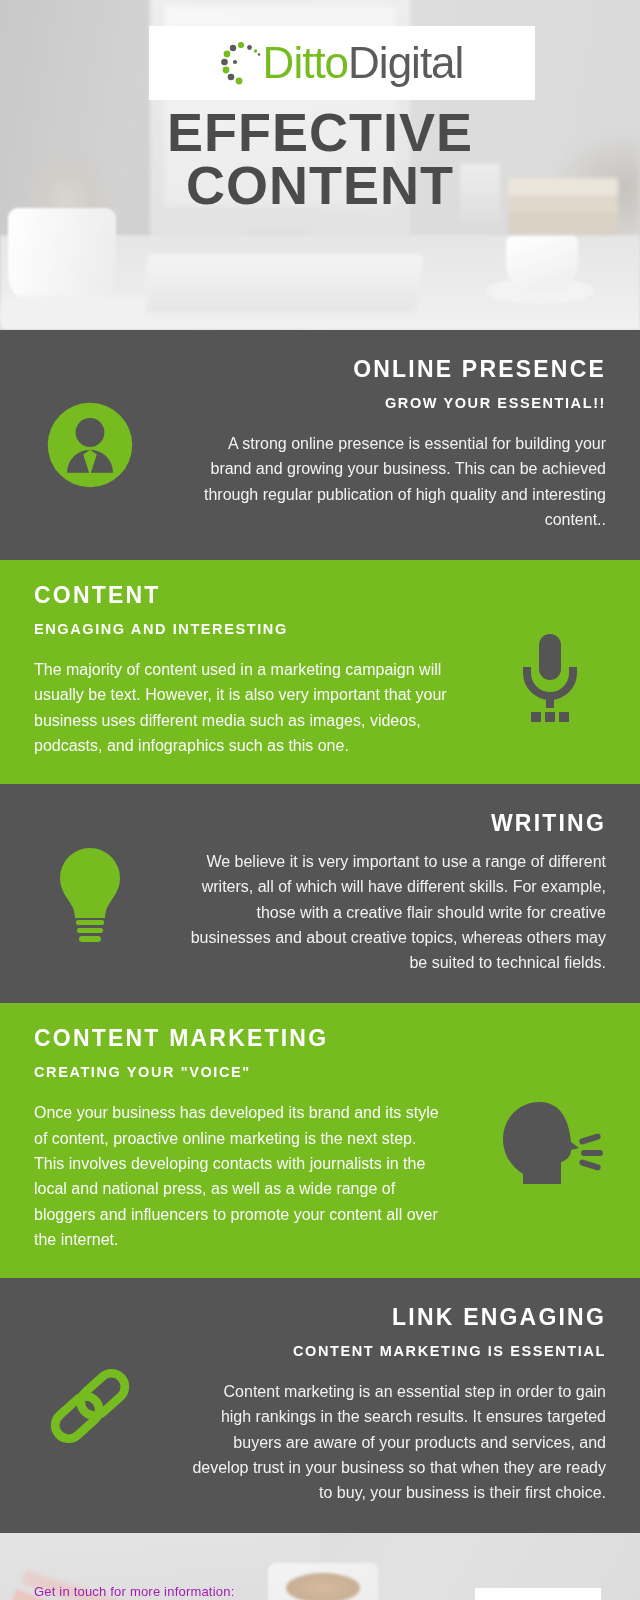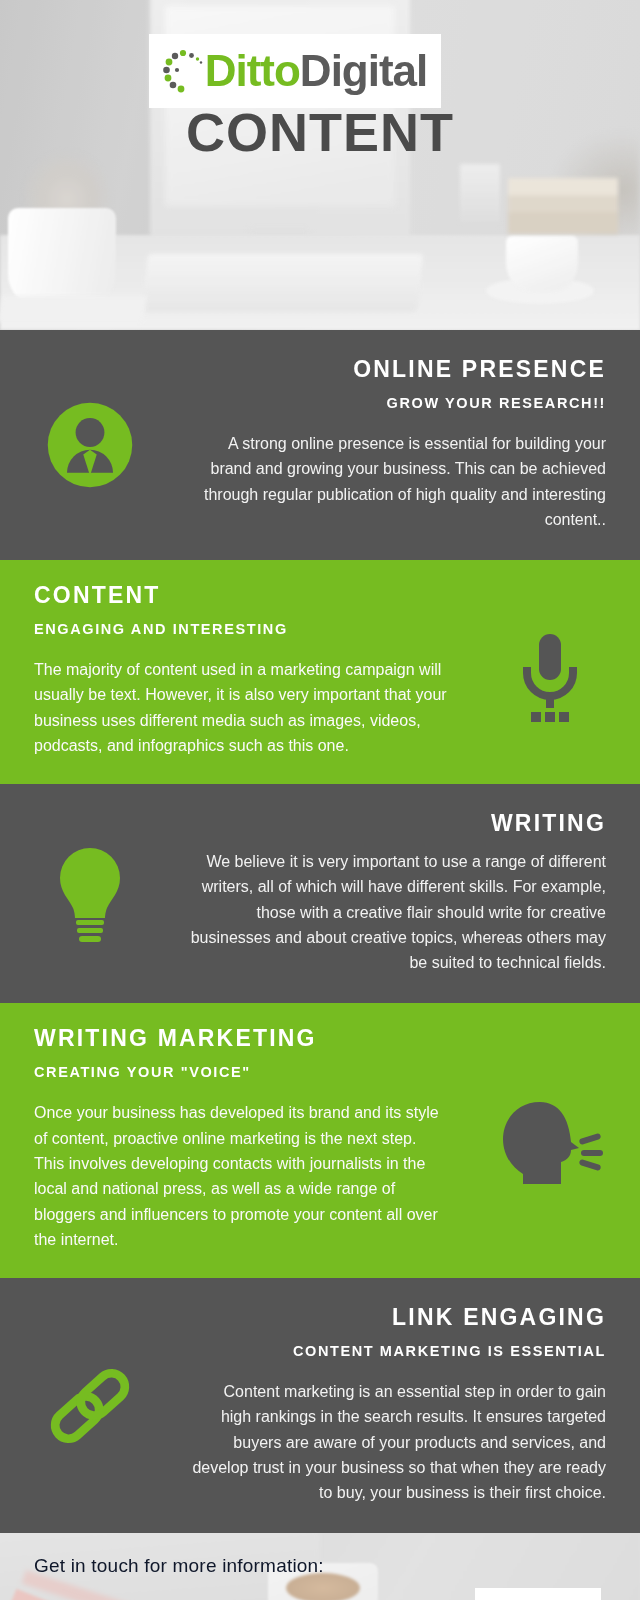--- a/index.html
+++ b/index.html
@@ -79,24 +79,23 @@
     filter:blur(2px);
   }
   .hdr-bg .leaf {
     position:absolute; right:0px; top:130px; width:90px; height:120px;
     background:radial-gradient(ellipse at 80% 50%, #b6b2ab 0%, rgba(182,178,171,0) 70%);
     filter:blur(3px);
   }
   .hdr-veil { position:absolute; inset:0; background:rgba(255,255,255,.22); }
 
   .logo-box {
-    position:absolute; left:149px; top:34px; width:292px; height:74px;
+    position:absolute; left:149px; top:26px; width:386px; height:74px;
     background:#fff; display:flex; align-items:center; justify-content:center;
     z-index:5;
-    font-weight:bold;
   }
   .logo-inner { display:flex; align-items:center; }
   .logo-dots { width:40px; height:46px; margin-right:2px; }
   .logo-word { font-size:44px; line-height:1; letter-spacing:-1px; }
   .logo-word .g { color:#76bc21; }
   .logo-word .d { color:#5b5b5b; }
 
   .hero-title {
     position:absolute; left:0; right:0; top:106px;
     text-align:center; z-index:5;
@@ -157,21 +156,21 @@
     background:radial-gradient(ellipse,#c08a52,#9d6a37);
     border-radius:50%; filter:blur(1.4px);
   }
   .ftr-bg .f-saucer {
     position:absolute; left:238px; top:92px; width:176px; height:68px;
     background:#f4f4f4; border-radius:50%; filter:blur(1.2px);
   }
   .ftr-veil { position:absolute; inset:0; background:rgba(233,233,233,.5); }
 
   .ftr-lines { position:absolute; left:34px; top:22px; z-index:4; }
-  .ftr-line { font-size:19px; color:#0f172a; margin-bottom:28px; letter-spacing:.2px; }
+  .ftr-line { font-size:13px; color:#a21caf; margin-bottom:28px; letter-spacing:.2px;margin-top:29px; }
 
   .ftr-logo {
     position:absolute; left:475px; top:55px; width:126px; height:124px;
     background:#fff; z-index:4;
   }
 
   
   .ic { display:block; }
 </style>
 </head>
@@ -213,36 +212,37 @@
           <circle cx="18" cy="41" r="3.4" fill="#76bc21"></circle>
           <circle cx="14" cy="22" r="2.1" fill="#5b5b5b"></circle>
         </svg>
         <div class="logo-word">
           <span class="g">Ditto</span><span class="d">Digital</span>
         </div>
       </div>
     </div>
 
     <div class="hero-title">
+      <span>EFFECTIVE</span>
       <span>CONTENT</span>
     </div>
   </div>
 
   <div class="section sec-dark sec-right">
     <div class="sec-icon">
       <svg width="96" height="96" viewBox="0 0 100 100" class="ic">
         <circle cx="50" cy="50" r="44" fill="#76bc21"></circle>
         <circle cx="50" cy="37" r="15" fill="#555555"></circle>
         <path d="M26 79 a24 24 0 0 1 48 0 z" fill="#555555"></path>
         <path d="M50 55 l7 5 -7 22 -7 -22 z" fill="#76bc21"></path>
       </svg>
     </div>
     <div class="sec-body">
       <div class="sec-title">ONLINE PRESENCE</div>
-      <div class="sec-sub">GROW YOUR RESEARCH!!</div>
+      <div class="sec-sub">GROW YOUR ESSENTIAL!!</div>
       <div class="sec-text">A strong online presence is essential for building your brand and growing your business. This can be achieved through regular publication of high quality and interesting content..</div>
     </div>
   </div>
 
   <div class="section sec-green sec-left">
     <div class="sec-body">
       <div class="sec-title">CONTENT</div>
       <div class="sec-sub">ENGAGING AND INTERESTING</div>
       <div class="sec-text">The majority of content used in a marketing campaign will usually be text. However, it is also very important that your business uses different media such as images, videos, podcasts, and infographics such as this one.</div>
     </div>
@@ -268,21 +268,21 @@
       </svg>
     </div>
     <div class="sec-body">
       <div class="sec-title">WRITING</div>
       <div class="sec-text">We believe it is very important to use a range of different writers, all of which will have different skills. For example, those with a creative flair should write for creative businesses and about creative topics, whereas others may be suited to technical fields.</div>
     </div>
   </div>
 
   <div class="section sec-green sec-left">
     <div class="sec-body">
-      <div class="sec-title">WRITING MARKETING</div>
+      <div class="sec-title">CONTENT MARKETING</div>
       <div class="sec-sub">CREATING YOUR "VOICE"</div>
       <div class="sec-text">Once your business has developed its brand and its style of content, proactive online marketing is the next step. This involves developing contacts with journalists in the local and national press, as well as a wide range of bloggers and influencers to promote your content all over the internet.</div>
     </div>
     <div class="sec-icon">
       <svg width="110" height="86" viewBox="0 0 110 86" class="ic">
         <path d="M45 4 C22 4 8 22 8 41 C8 58 18 70 28 76 L28 86 L66 86 L66 64 C72 62 76 58 76 52 L84 50 L76 44 C74 20 64 4 45 4 z" fill="#555555"></path>
         <rect x="84" y="38" width="22" height="6" rx="3" fill="#555555" transform="rotate(-18 95 41)"></rect>
         <rect x="86" y="52" width="22" height="6" rx="3" fill="#555555"></rect>
         <rect x="84" y="64" width="22" height="6" rx="3" fill="#555555" transform="rotate(18 95 67)"></rect>
       </svg>

